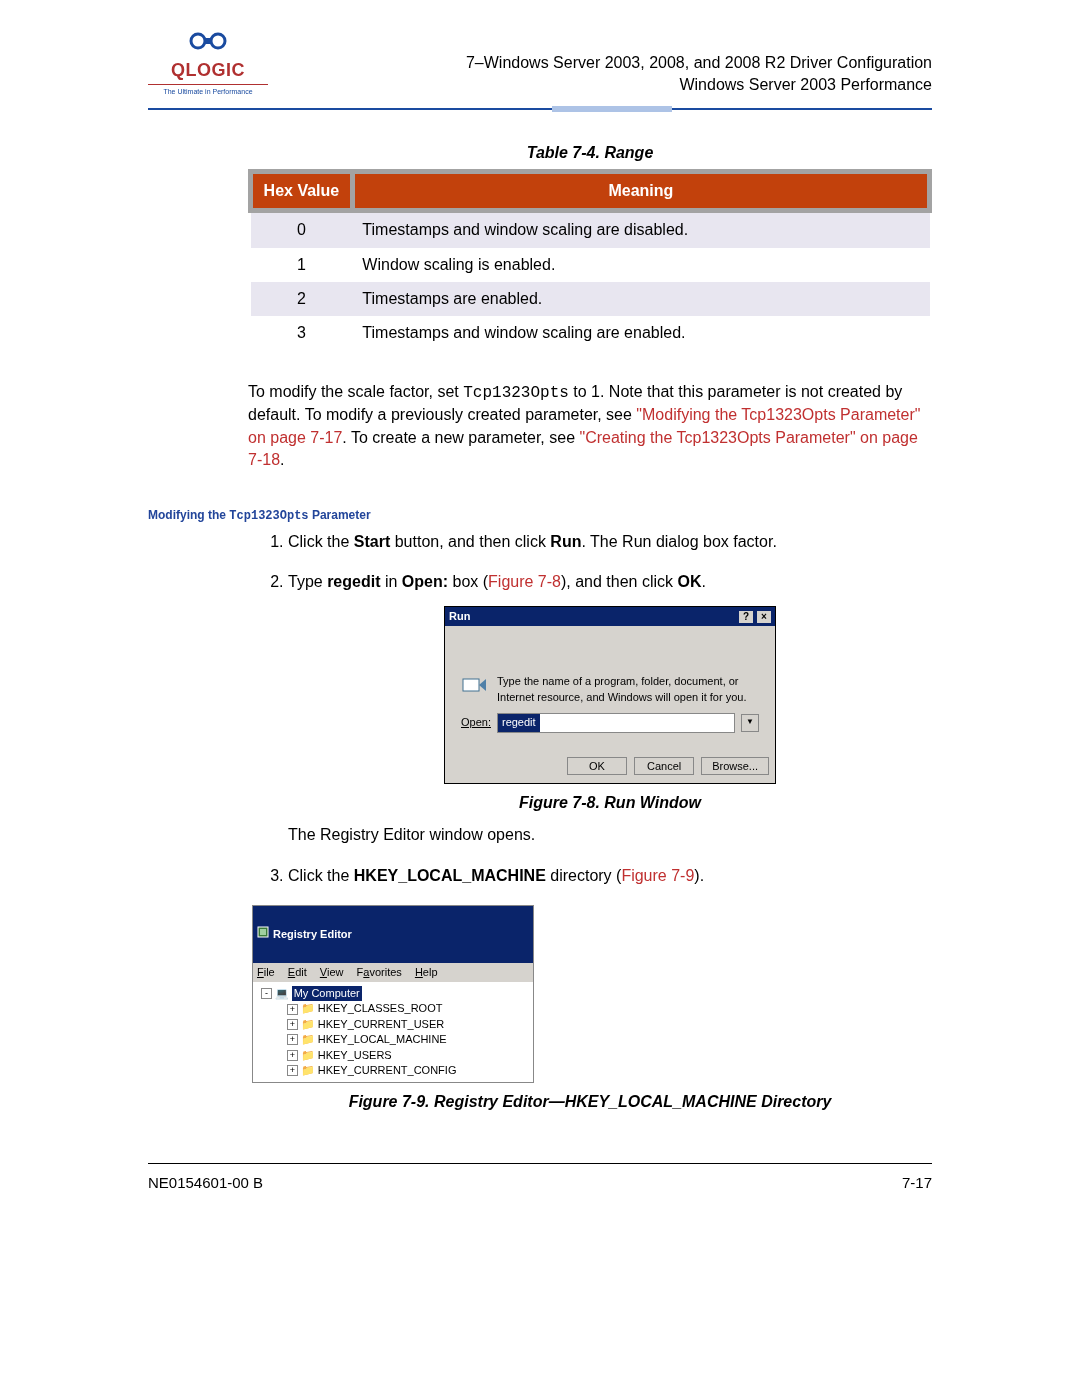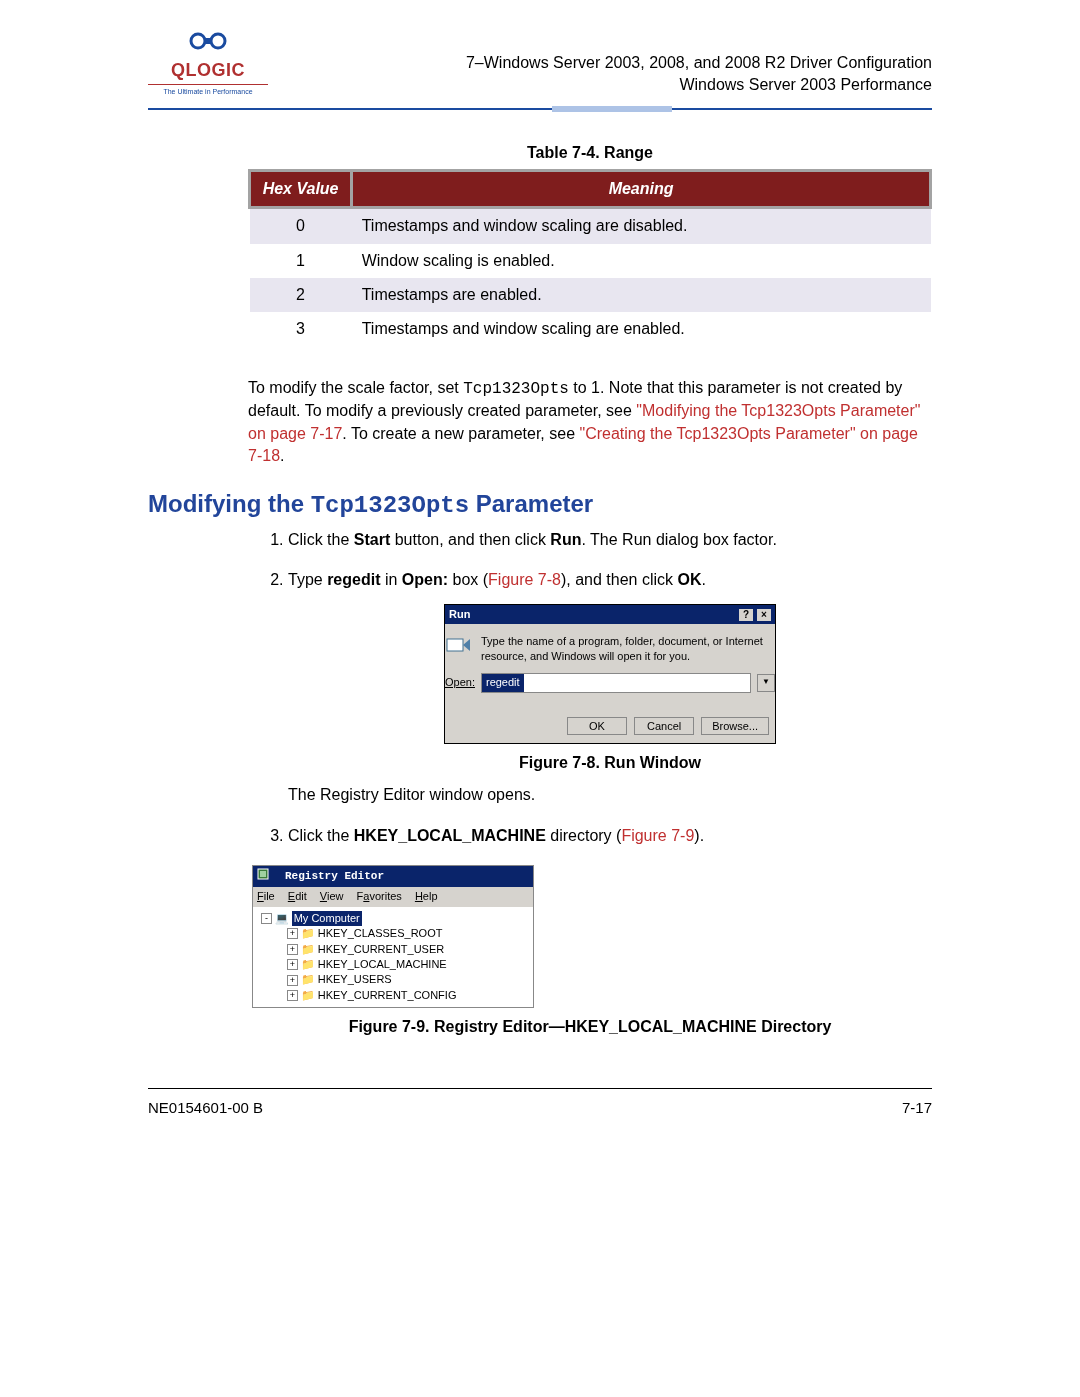--- a/index.html
+++ b/index.html
@@ -51,49 +51,49 @@
     position: absolute; left: 0; right: 0; top: 2px;
     height: 2px; background: #1a4ba0;
   }
   .hr-block {
     position: absolute; right: 260px; width: 120px; height: 6px;
     background: #adc3e6;
   }
   .content { padding-left: 100px; }
   .table-caption, .fig-caption {
     text-align: center;
+    font-style: italic;
     font-weight: bold;
     margin: 8px 0 4px 0;
   }
   table {
     border-collapse: collapse;
     width: 100%;
     margin-bottom: 30px;
   }
   th {
-    background: #7f1d1d;
+    background: #c2410c;
     color: #fff;
     font-weight: bold;
     padding: 6px 10px;
-    border: 3px solid #a3a3a3;
-    font-style: italic;
+    border: 5px solid #a3a3a3;
   }
   td {
     padding: 6px 10px;
   }
   tr.odd td { background: #e8e6f0; }
   tr.even td { background: #fff; }
   td.hex { text-align: center; width: 15%; }
   .mono { font-family: "Courier New", monospace; }
   .link { color: #c03030; }
   .section-h {
     color: #22459a;
     font-weight: bold;
-    font-size: 24px;
-    margin: 20px 0 4px -100px;
+    font-size: 12px;
+    margin: 36px 0 4px -100px;
   }
   ol.steps { margin: 6px 0 0 0; padding-left: 40px; }
   ol.steps li { margin-bottom: 18px; }
 
   
   .run-dialog {
     width: 330px; margin: 12px auto 6px auto;
     border: 1px solid #000;
     background: #d6d3ce;
     font-family: Tahoma, sans-serif;
@@ -108,21 +108,21 @@
     font-weight: bold;
     font-size: 11px;
   }
   .run-title-btns span {
     background: #d6d3ce; color:#000;
     width: 14px; height: 12px;
     display: inline-block; text-align:center;
     font-weight: bold; font-size:10px; line-height:12px;
     margin-left:1px;
   }
-  .run-body { padding: 10px 0; }
+  .run-body { padding: 10px 16px; margin-top: 38px; }
   .run-text { display: flex; gap: 8px; margin-bottom: 8px; }
   .run-icon {
     width: 28px; height: 22px; flex-shrink:0;
     display:flex; align-items:center; justify-content:center;
   }
   .run-open-row { display:flex; align-items:center; gap:6px; margin-bottom:14px;}
   .run-open-row label { text-decoration: underline; text-decoration-color:#000; text-underline-offset:1px;}
   .run-input {
     flex:1; display:flex; border:1px solid #888; background:#fff; height:18px;
   }
@@ -143,22 +143,22 @@
   
   .reg-editor {
     width: 280px; margin: 12px 0 6px 4px;
     border: 1px solid #888;
     background: #d6d3ce;
     font-family: Tahoma, sans-serif;
     font-size: 11px;
   }
   .reg-title {
     background: #0a246a; color: #fff;
-    padding: 2px 4px; font-weight: bold;
-    display:flex; gap:16px; align-items:center;font-family:Liberation Mono, monospace;
+    padding: 20px 4px; font-weight: bold;
+    display:flex; gap:4px; align-items:center;
   }
   .reg-menu {
     padding: 2px 4px;
     background: #d6d3ce;
   }
   .reg-menu span { margin-right: 10px; }
   .reg-menu span u { text-decoration: underline; }
   .reg-tree {
     background: #fff;
     padding: 4px;

